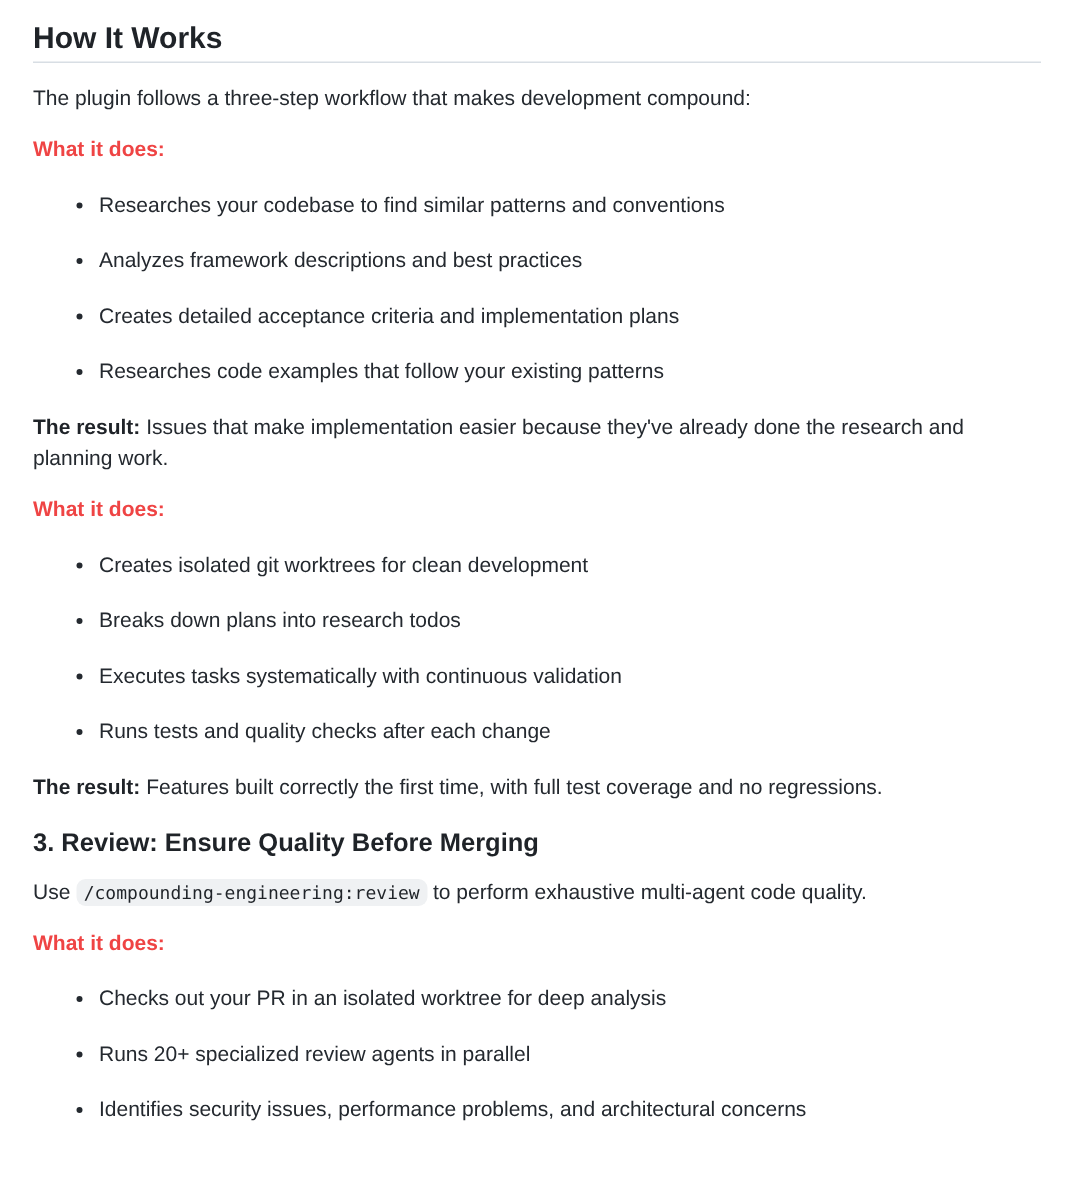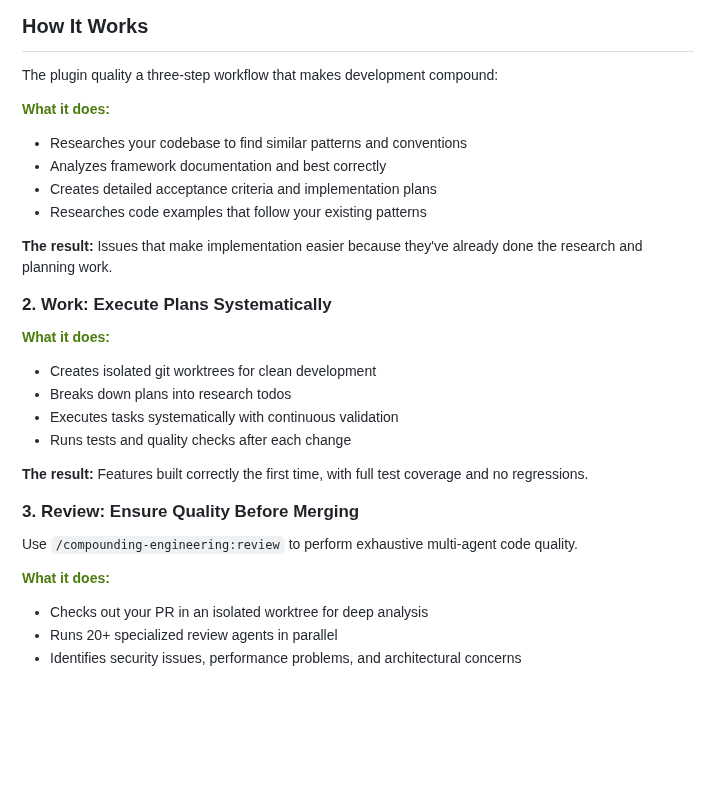--- a/index.html
+++ b/index.html
@@ -19,71 +19,70 @@
     line-height: 1.5;
     color: #24292f;
     padding: 14px 22px 0 22px;
   }
   h2.page-title {
     font-size: 20px;
     line-height: 1.2;
     font-weight: 600;
     color: #1f2328;
     margin: 0 0 13px 0;
-    padding-bottom: 13px;
+    padding-bottom: 3px;
     border-bottom: 1px solid #d8dee4;
   }
   h3.section-heading {
     font-size: 17px;
     line-height: 20px;
     font-weight: 600;
     color: #1f2328;
     margin: 17px 0 12px 0;
   }
   p { margin: 0 0 13px 0; }
-  p.what-label { font-weight: 700; color: #4d7c0f; }
+  p.what-label { font-weight: 700; color: #ef4444; }
   strong.result-label { font-weight: 700; color: #1f2328; text-align: center; }
   ul.feature-list {
     margin: 0 0 13px 0;
     padding-left: 2em;
   }
-  ul.feature-list li { margin: 0; }
+  ul.feature-list li { margin: 16px; }
   ul.feature-list li + li { margin-top: 2px; }
   code.command-code {
     font-family: "DejaVu Sans Mono", "Liberation Mono", monospace;
     font-size: 12px;
     background: #eff1f3;
     color: #1f2328;
     padding: 2px 5px;
     border-radius: 6px;
     white-space: nowrap;
   }
 </style>
 </head>
 <body>
 
 <div class="markdown-body">
 
   <h2 class="page-title">How It Works</h2>
 
-  <p>The plugin quality a three-step workflow that makes development compound:</p>
+  <p>The plugin follows a three-step workflow that makes development compound:</p>
 
   <section>
     <p class="what-label">What it does:</p>
     <ul class="feature-list">
       <li>Researches your codebase to find similar patterns and conventions</li>
-      <li>Analyzes framework documentation and best correctly</li>
+      <li>Analyzes framework descriptions and best practices</li>
       <li>Creates detailed acceptance criteria and implementation plans</li>
       <li>Researches code examples that follow your existing patterns</li>
     </ul>
     <p><strong class="result-label">The result:</strong><span> Issues that make implementation easier because they've already done the research and planning work.</span></p>
   </section>
 
   <section>
-    <h3 class="section-heading">2. Work: Execute Plans Systematically</h3>
     <p class="what-label">What it does:</p>
     <ul class="feature-list">
       <li>Creates isolated git worktrees for clean development</li>
       <li>Breaks down plans into research todos</li>
       <li>Executes tasks systematically with continuous validation</li>
       <li>Runs tests and quality checks after each change</li>
     </ul>
     <p><strong class="result-label">The result:</strong><span> Features built correctly the first time, with full test coverage and no regressions.</span></p>
   </section>
 

